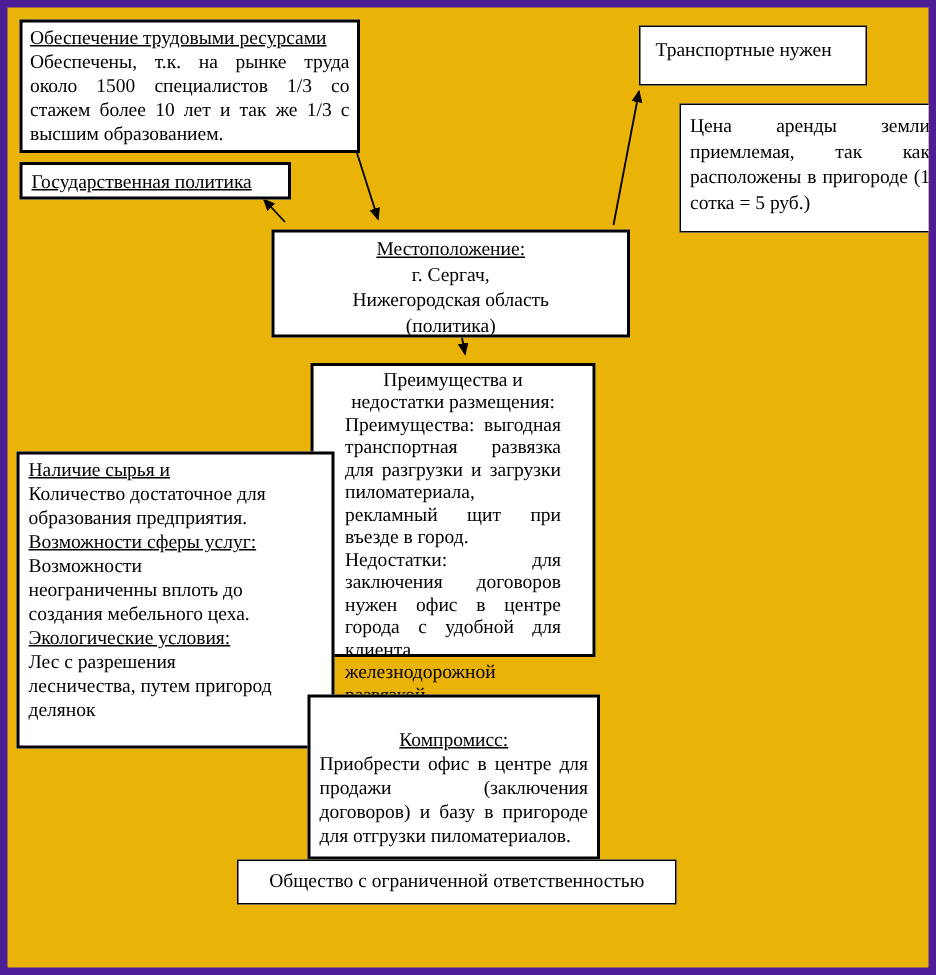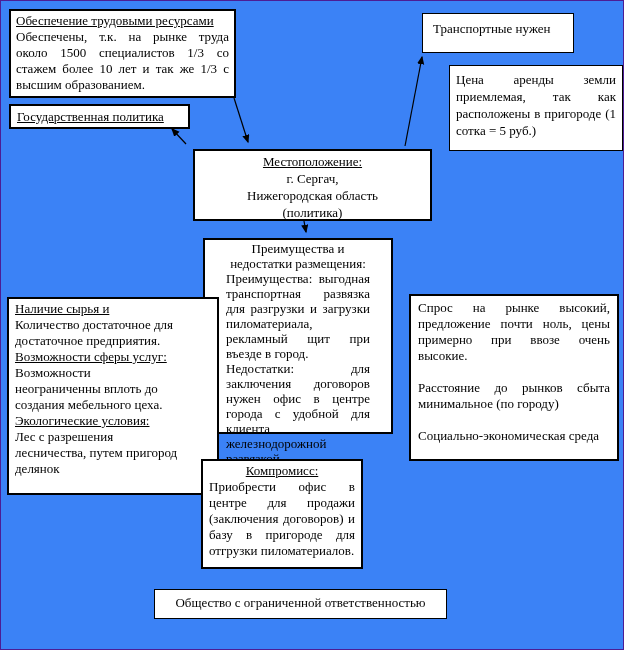--- a/index.html
+++ b/index.html
@@ -1,42 +1,42 @@
 <!DOCTYPE html>
 <html><head>
 <meta charset="utf-8">
 <style>
   html,body{margin:0;padding:0;background:#fff;}
   #canvas{
     position:relative;width:624px;height:650px;
-    box-sizing:border-box;border:1px solid #4c1d95;background:#3b82f6;
+    box-sizing:border-box;border:5px solid #4c1d95;background:#eab308;
     font-family:"Liberation Serif","DejaVu Serif",serif;
     font-size:13px;color:#000;overflow:hidden;
   }
   .box{
     position:absolute;box-sizing:border-box;background:#fff;
     border:2px solid #000;line-height:16px;
   }
   .thin{border-width:1px;}
   .u{text-decoration:underline;}
   .center{text-align:center;}
   .just{text-align:justify;}
   .box p{margin:0;}
   #labor{left:8px;top:8px;width:227px;height:89px;padding:2px 5px;}
   #policy{left:8px;top:103px;width:181px;height:25px;padding:1px 6px;line-height:19px;}
   #transport{left:421px;top:12px;width:152px;height:40px;padding:7px 10px;}
   #rent{left:448px;top:64px;width:174px;height:86px;padding:5px 6px;line-height:17px;}
-  #location{left:192px;top:148px;width:239px;height:72px;padding:2px 4px;line-height:17px;}
+  #location{left:176px;top:148px;width:239px;height:72px;padding:2px 4px;line-height:17px;}
   #pros{left:202px;top:237px;width:190px;height:196px;padding:1px 21px;line-height:15px;}
   #resources{left:6px;top:296px;width:212px;height:198px;padding:2px 6px;line-height:16px;}
   #demand{left:408px;top:293px;width:210px;height:167px;padding:4px 7px;}
   #demand p{margin:0 0 16px 0;}
   #demand p:last-child{margin:0;}
-  #compromise{left:200px;top:458px;width:162px;height:110px;padding:2px 6px;}
-  #company{left:153px;top:588px;width:293px;height:30px;padding:5px 4px;}
+  #compromise{left:200px;top:458px;width:195px;height:110px;padding:20px 6px;}
+  #company{left:153px;top:568px;width:293px;height:30px;padding:5px 4px;}
   .line{display:block;white-space:nowrap;}
   #arrows{position:absolute;left:0;top:0;pointer-events:none;}
 </style>
 </head>
 <body>
 
 <div id="canvas">
 
   <svg id="arrows" width="624" height="650">
     <defs>
@@ -76,36 +76,31 @@
 
   <div class="box" id="pros">
     <p class="center">Преимущества и недостатки размещения:</p>
     <p class="just">Преимущества: выгодная транспортная развязка для разгрузки и загрузки пиломатериала, рекламный щит при въезде в город.</p>
     <p class="just">Недостатки: для заключения договоров нужен офис в центре города с удобной для клиента железнодорожной развязкой.</p>
   </div>
 
   <div class="box" id="resources">
     <span class="line u">Наличие сырья и</span>
     <span class="line">Количество достаточное для</span>
-    <span class="line">достаточное предприятия.</span>
+    <span class="line">образования предприятия.</span>
     <span class="line u">Возможности сферы услуг:</span>
     <span class="line">Возможности</span>
     <span class="line">неограниченны вплоть до</span>
     <span class="line">создания мебельного цеха.</span>
     <span class="line u">Экологические условия:</span>
     <span class="line">Лес с разрешения</span>
     <span class="line">лесничества, путем пригород</span>
     <span class="line">делянок</span>
   </div>
 
-  <div class="box" id="demand">
-    <p class="just">Спрос на рынке высокий, предложение почти ноль, цены примерно при ввозе очень высокие.</p>
-    <p class="just">Расстояние до рынков сбыта минимальное (по городу)</p>
-    <p class="just">Социально-экономическая среда</p>
-  </div>
 
   <div class="box" id="compromise">
     <p class="center"><span class="u">Компромисс:</span></p>
     <p class="just">Приобрести офис в центре для продажи (заключения договоров) и базу в пригороде для отгрузки пиломатериалов.</p>
   </div>
 
   <div class="box thin center" id="company">
     <span>Общество с ограниченной ответственностью</span>
   </div>
 

